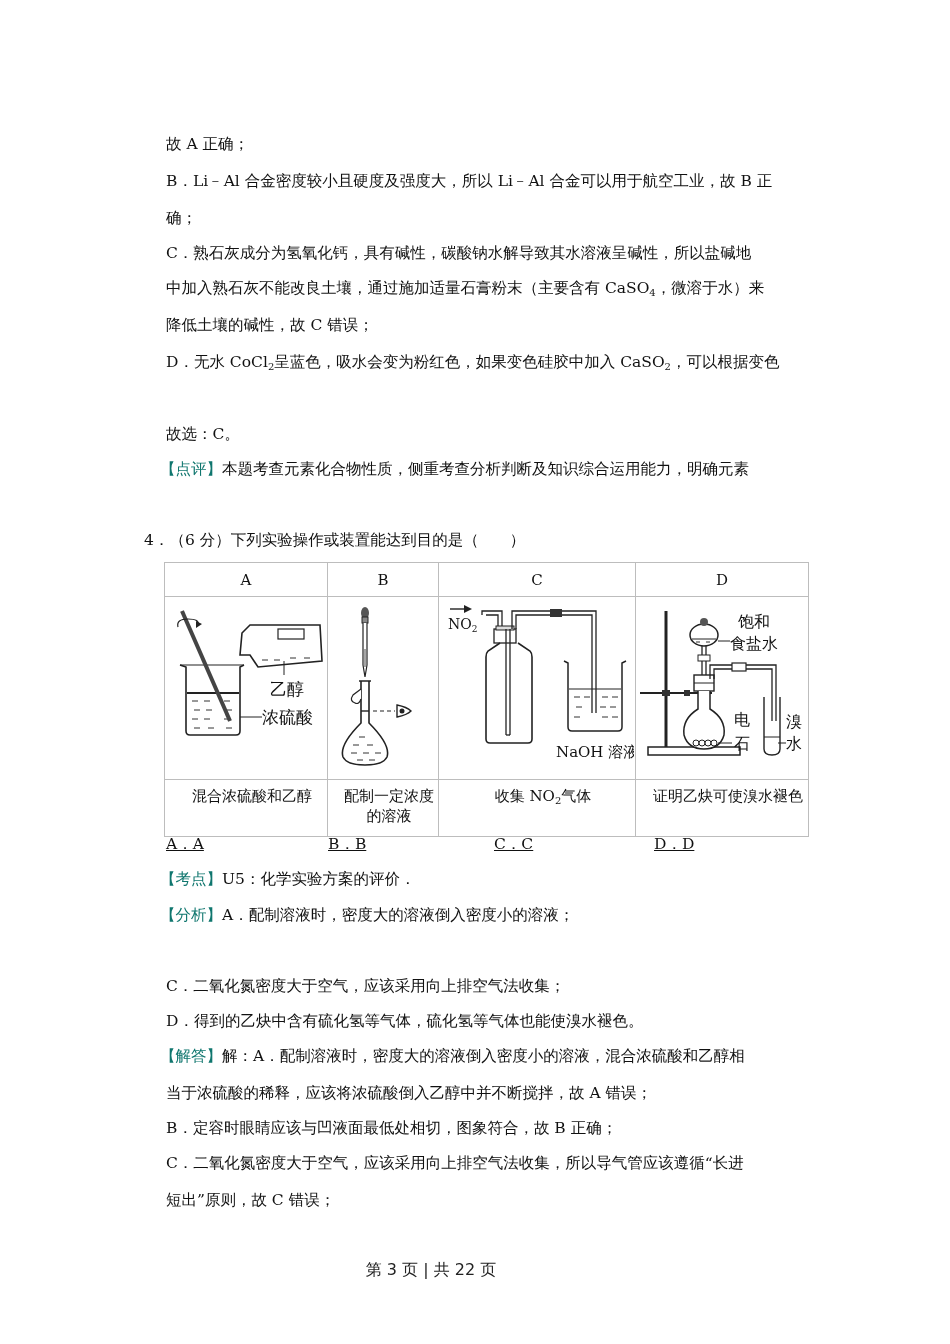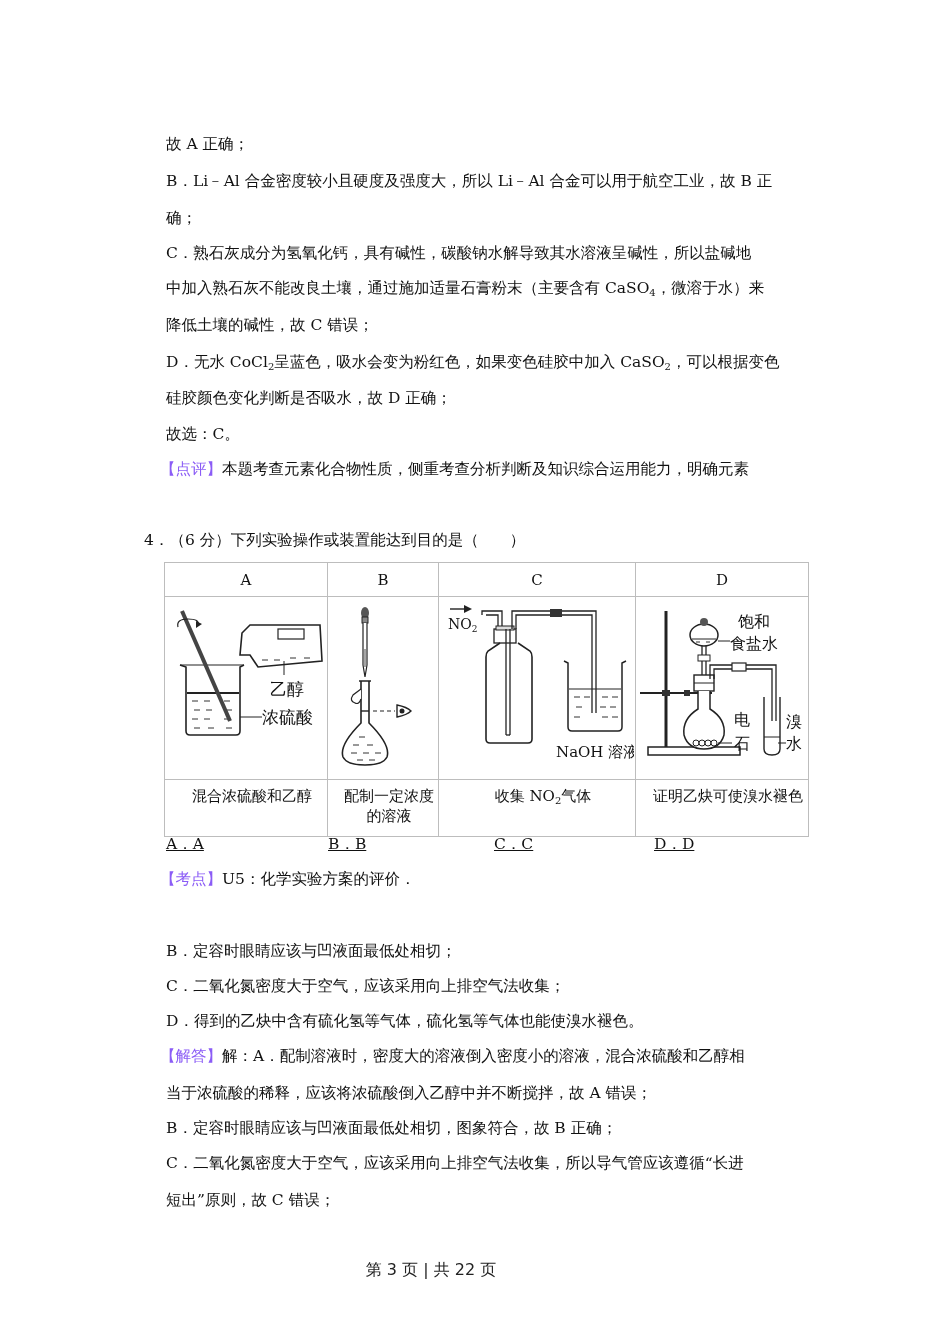--- a/index.html
+++ b/index.html
@@ -1,20 +1,20 @@
 <!DOCTYPE html>
 <html><head>
 <meta charset="utf-8">
 <style>
   html, body { margin: 0; padding: 0; background: #ffffff; }
   body { width: 950px; height: 1344px; position: relative; overflow: hidden;
          font-family: "DejaVu Serif", "Liberation Serif", serif; color: #111; }
   .page { position: absolute; left: 0; top: 16px; width: 950px; height: 1344px; }
   .line { position: absolute; left: 166px; font-size: 15.5px; white-space: nowrap; line-height: 20px; }
-  .tag { color: #8b5cf6; }
+  .tag { color: #0f766e; }
   sub { font-size: 10px; vertical-align: -3px; line-height: 0; }
   table.q { position: absolute; left: 164px; top: 546px; border-collapse: collapse; width: 645px; }
   table.q td { border: 1px solid #bdbdbd; text-align: center; font-size: 15px; padding: 0; }
   table.q tr.hdr td { height: 33px; }
   table.q tr.img td { height: 180px; }
   table.q tr.cap td { height: 50px; vertical-align: top; padding-top: 6px; line-height: 20px; padding-left: 12px; }
   .opts { position: absolute; top: 818px; left: 166px; font-size: 15.5px; }
   .opts span { position: absolute; white-space: nowrap; text-decoration: underline; }
   .footer { position: absolute; top: 1244px; left: 0; width: 862px; text-align: center;
             font-family: "DejaVu Sans", sans-serif; font-size: 16px; color: #222; }
@@ -25,21 +25,20 @@
 
 <div class="page">
 
   <div class="line" style="top:118px"><span>故 A 正确；</span></div>
   <div class="line" style="top:155px"><span>B．Li﹣Al 合金密度较小且硬度及强度大，所以 Li﹣Al 合金可以用于航空工业，故 B 正</span></div>
   <div class="line" style="top:192px"><span>确；</span></div>
   <div class="line" style="top:227px"><span>C．熟石灰成分为氢氧化钙，具有碱性，碳酸钠水解导致其水溶液呈碱性，所以盐碱地</span></div>
   <div class="line" style="top:262px"><span>中加入熟石灰不能改良土壤，通过施加适量石膏粉末（主要含有 CaSO</span><sub>4</sub><span>，微溶于水）来</span></div>
   <div class="line" style="top:299px"><span>降低土壤的碱性，故 C 错误；</span></div>
   <div class="line" style="top:336px"><span>D．无水 CoCl</span><sub>2</sub><span>呈蓝色，吸水会变为粉红色，如果变色硅胶中加入 CaSO</span><sub>2</sub><span>，可以根据变色</span></div>
-  <div class="line" style="top:372px"><span>硅胶颜色变化判断是否吸水，故 D 正确；</span></div>
   <div class="line" style="top:408px"><span>故选：C。</span></div>
 
   <div class="line" style="top:443px; left:160px"><span class="tag">【点评】</span><span>本题考查元素化合物性质，侧重考查分析判断及知识综合运用能力，明确元素</span></div>
 
   <div class="line" style="top:514px; left:144px"><span>4．</span><span>（6 分）下列实验操作或装置能达到目的是（　　）</span></div>
 
   <table class="q">
     <tbody>
         <tr class="hdr">
       <td style="width:162px">A</td>
@@ -197,21 +196,21 @@
     </table>
 
   <div class="opts">
     <span style="left:0">A．A</span>
     <span style="left:162px">B．B</span>
     <span style="left:328px">C．C</span>
     <span style="left:488px">D．D</span>
   </div>
 
   <div class="line" style="top:853px; left:160px"><span class="tag">【考点】</span><span>U5：化学实验方案的评价．</span></div>
-  <div class="line" style="top:925px"><span>B．定容时眼睛应该与凹液面最低处相切；</span></div>
+  <div class="line" style="top:889px; left:160px"><span class="tag">【分析】</span><span>A．配制溶液时，密度大的溶液倒入密度小的溶液；</span></div>
   <div class="line" style="top:960px"><span>C．二氧化氮密度大于空气，应该采用向上排空气法收集；</span></div>
   <div class="line" style="top:995px"><span>D．得到的乙炔中含有硫化氢等气体，硫化氢等气体也能使溴水褪色。</span></div>
 
   <div class="line" style="top:1067px"><span>当于浓硫酸的稀释，应该将浓硫酸倒入乙醇中并不断搅拌，故 A 错误；</span></div>
   <div class="line" style="top:1030px; left:160px"><span class="tag">【解答】</span><span>解：A．配制溶液时，密度大的溶液倒入密度小的溶液，混合浓硫酸和乙醇相</span></div>
   <div class="line" style="top:1102px"><span>B．定容时眼睛应该与凹液面最低处相切，图象符合，故 B 正确；</span></div>
   <div class="line" style="top:1137px"><span>C．二氧化氮密度大于空气，应该采用向上排空气法收集，所以导气管应该遵循“长进</span></div>
   <div class="line" style="top:1174px"><span>短出”原则，故 C 错误；</span></div>
 
   <div class="footer">第 3 页 | 共 22 页</div>

